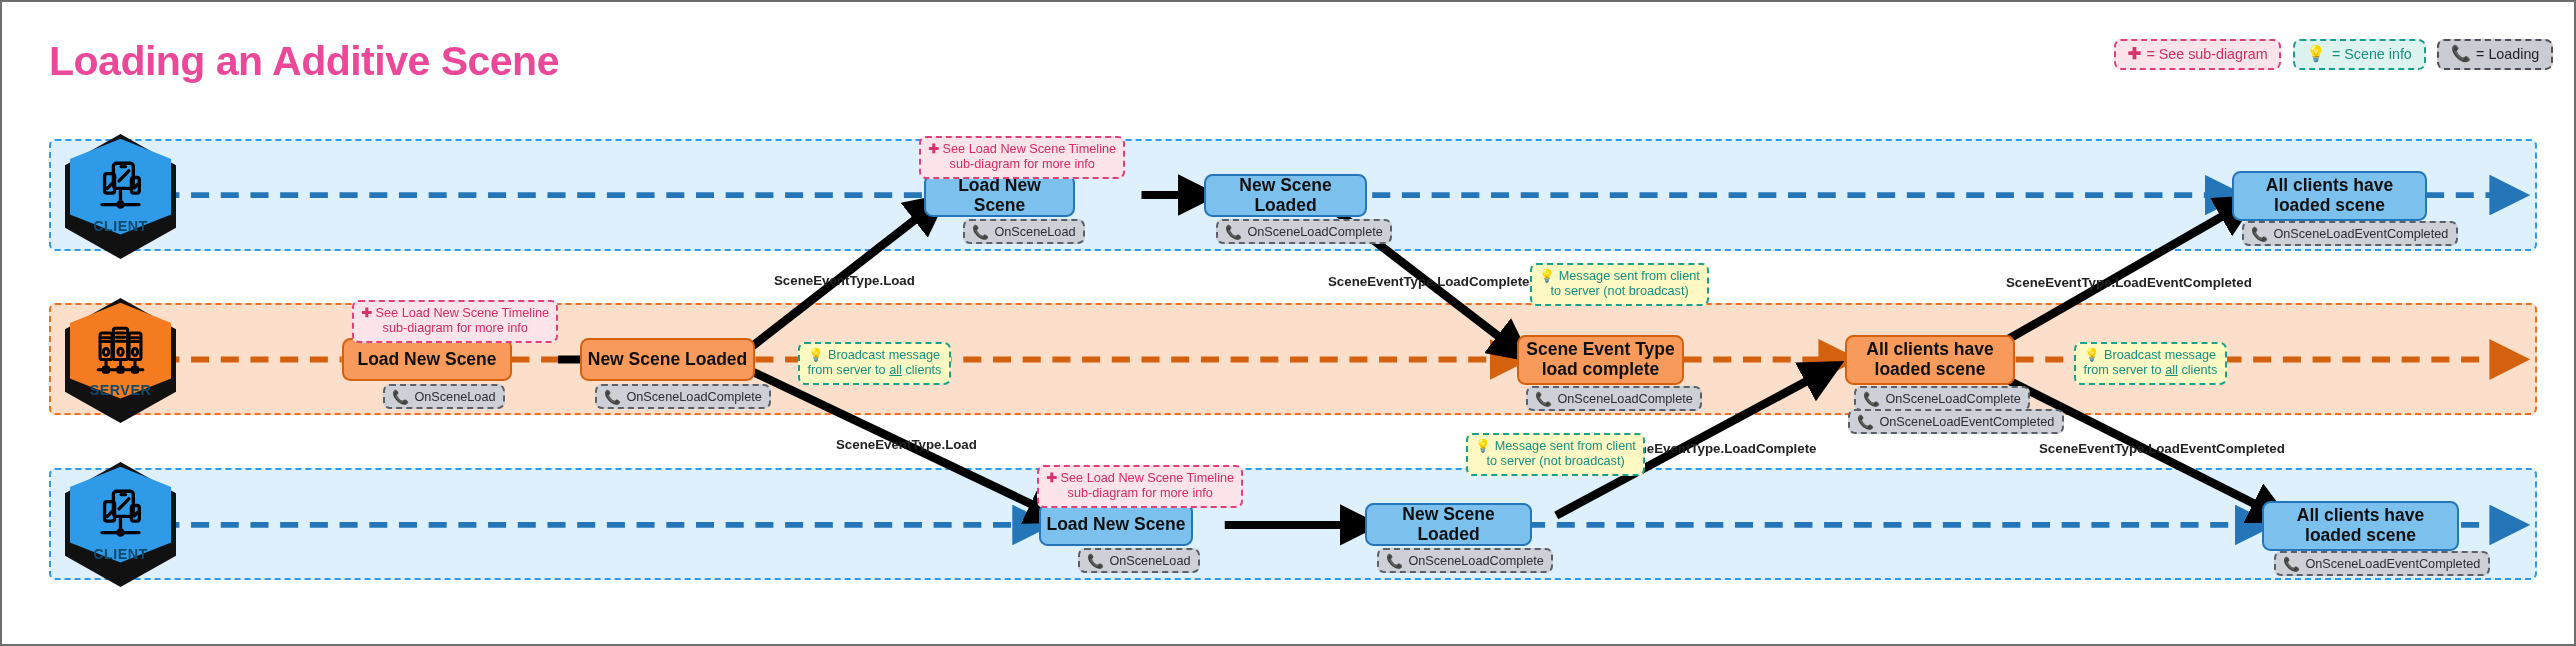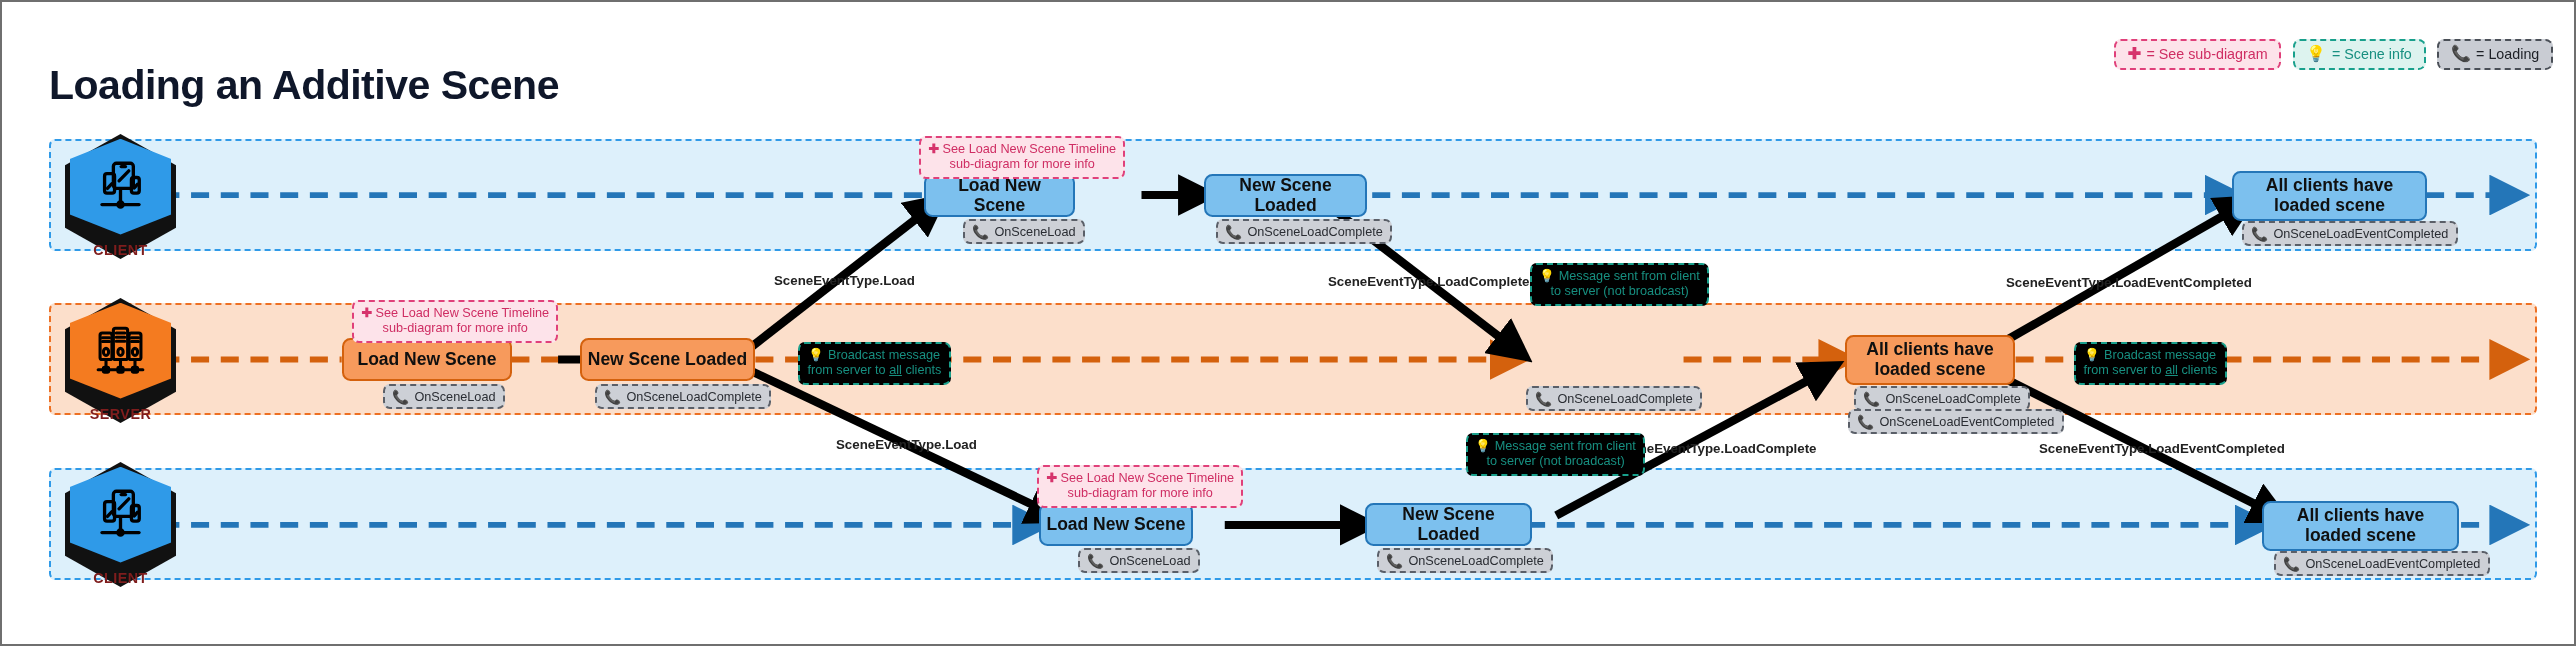--- a/index.html
+++ b/index.html
@@ -9,22 +9,22 @@
   }
   #canvas{
     position:relative;width:2576px;height:646px;
     box-sizing:border-box;
     border:2.1px solid #6f6f6f;
     background:#ffffff;
   }
   
   #page-title{
     position:absolute;left:47px;top:36px;
-    font-size:41px;font-weight:bold;color:#0f172a;
-    letter-spacing:-0.5px;white-space:nowrap;margin-top:24px;
+    font-size:41px;font-weight:bold;color:#ec4899;
+    letter-spacing:-0.5px;white-space:nowrap;
   }
   
   #legend{position:absolute;right:21px;top:37px;display:flex;gap:11.7px;align-items:center;}
   .legend-chip{
     display:flex;align-items:center;gap:5.3px;
     border-radius:7.4px;padding:5.3px 11.7px;
     font-size:14.3px;white-space:nowrap;
   }
   .chip-sub{background:#fde3ea;border:2.1px dashed #e0407a;color:#cf2d63;}
   .chip-info{background:#ddf3ef;border:2.1px dashed #19a08c;color:#178f80;}
@@ -50,22 +50,22 @@
     clip-path:polygon(50% 0%,100% 25%,100% 75%,50% 100%,0% 75%,0% 25%);
   }
   .hex-inner{
     position:absolute;left:4.8px;top:4.8px;right:4.8px;bottom:24.4px;
     clip-path:polygon(50% 0%,100% 21%,100% 79%,50% 100%,0% 79%,0% 21%);
     display:flex;align-items:center;justify-content:center;
   }
   .hex-client{background:#2f9ae8;}
   .hex-server{background:#f47b20;}
   .actor-caption{
-    position:absolute;bottom:1px;left:0;right:0;text-align:center;
-    color:#7f1d1d;font-size:14.3px;font-weight:bold;letter-spacing:0.5px;
+    position:absolute;bottom:25px;left:0;right:0;text-align:center;
+    color:#0c4a6e;font-size:14.3px;font-weight:bold;letter-spacing:0.5px;
   }
 
   
   .node{
     position:absolute;box-sizing:border-box;
     border-radius:8.5px;display:flex;align-items:center;justify-content:center;
     text-align:center;font-weight:bold;font-size:17.5px;color:#101010;
     line-height:1.14;padding:2.1px 5.3px;
   }
   .node-client{background:#7cc0ee;border:2.7px solid #2476b8;}
@@ -80,21 +80,21 @@
   }
   .cb .ico-phone{font-size:13.8px;}
 
   
   .note{
     position:absolute;box-sizing:border-box;border-radius:6.9px;
     text-align:center;font-size:12.7px;line-height:1.2;padding:4.2px 7.4px;
     white-space:nowrap;
   }
   .note-sub{background:#fde3ea;border:2.1px dashed #e0407a;color:#cf2d63;}
-  .note-info{background:#000000;border:2.1px dashed #19a08c;color:#178f80;}
+  .note-info{background:#fef9c3;border:2.1px dashed #19a08c;color:#178f80;}
   .note u{text-decoration:underline;text-align:right;}
 
   
   .edge-label{
     position:absolute;font-size:13.3px;font-weight:bold;color:#222;
     white-space:nowrap;
   }
 
   
   #wires{position:absolute;left:0;top:0;width:2576px;height:646px;pointer-events:none;}
@@ -278,20 +278,21 @@
   <div class="cb" style="left:593px;top:382px;">
     <span class="ico-phone">📞</span>
     <span>OnSceneLoadComplete</span>
   </div>
   <div class="note note-info" style="left:796px;top:340px;">
     <span class="ico-bulb">💡</span>
     <span>Broadcast message</span><br>
     <span>from server to </span><u>all</u><span> clients</span>
   </div>
 
+  <div class="node node-server" style="left:1515px;top:333px;width:167px;height:50px;">Scene Event Type load complete</div>
   <div class="cb" style="left:1524px;top:384px;">
     <span class="ico-phone">📞</span>
     <span>OnSceneLoadComplete</span>
   </div>
 
   <div class="node node-server" style="left:1843px;top:333px;width:170px;height:50px;">All clients have loaded scene</div>
   <div class="cb" style="left:1852px;top:384px;">
     <span class="ico-phone">📞</span>
     <span>OnSceneLoadComplete</span>
   </div>

